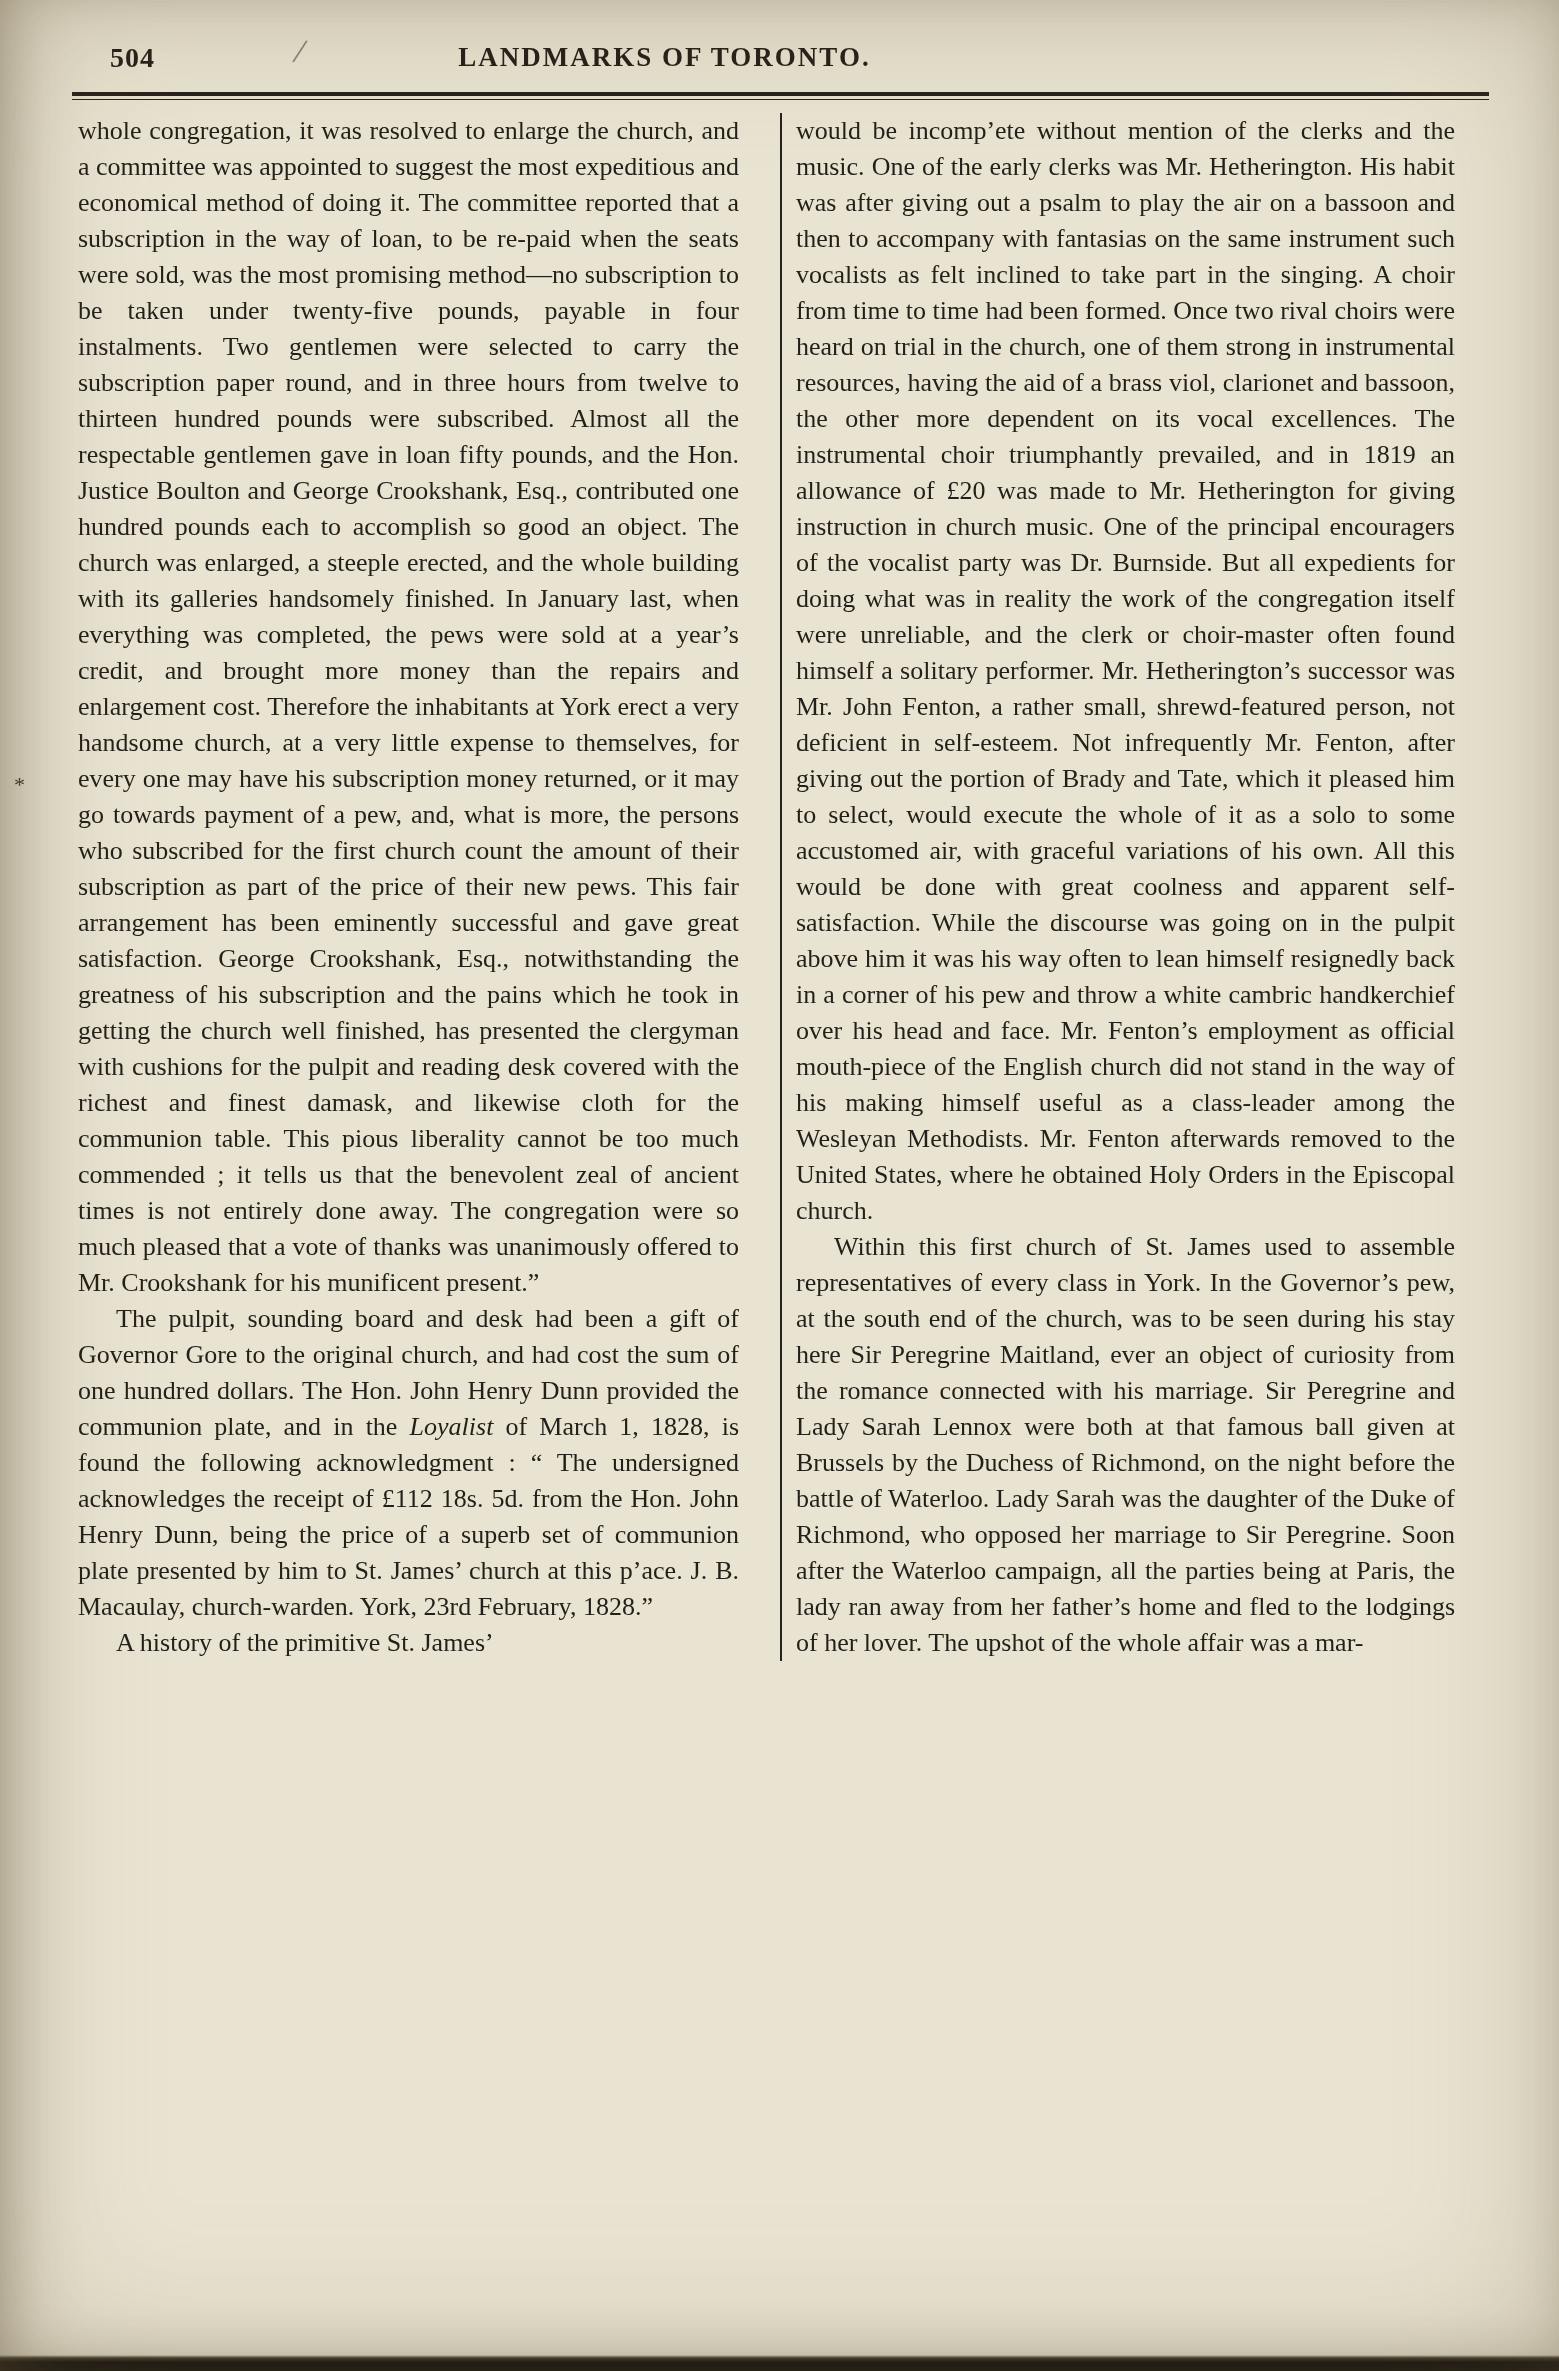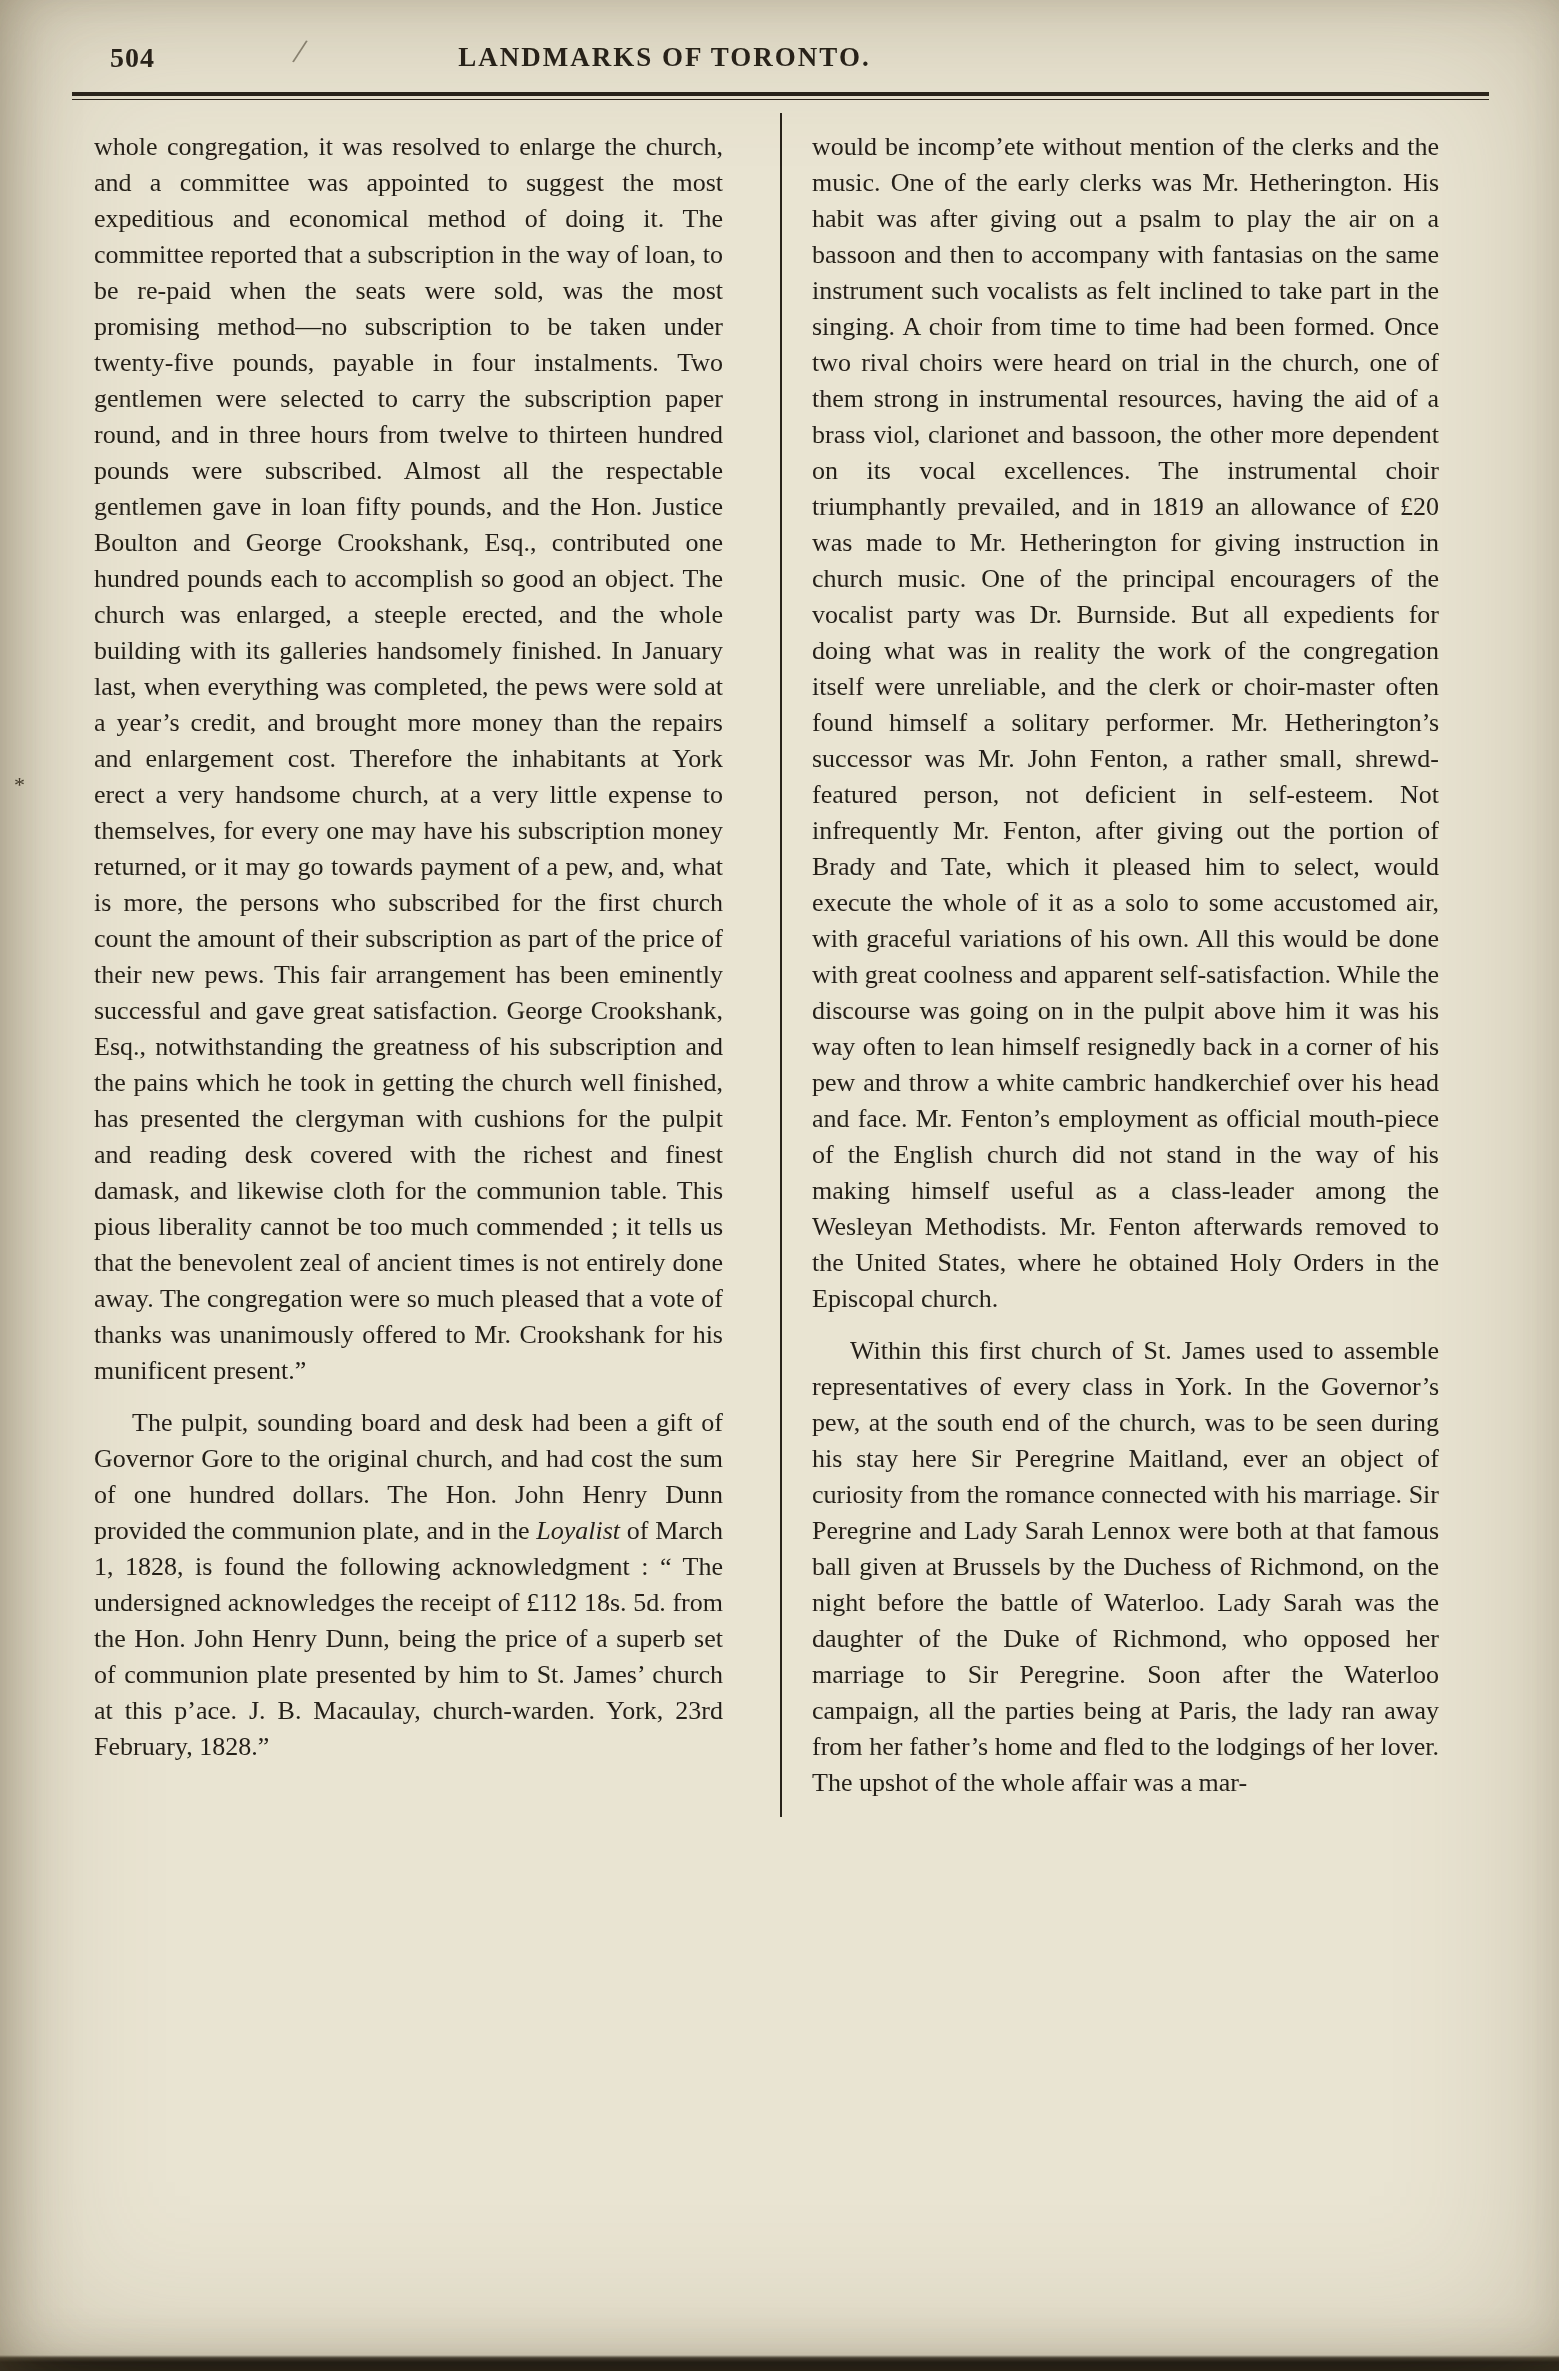--- a/index.html
+++ b/index.html
@@ -86,21 +86,21 @@
   }
   .col.left  { width: 661px; }
   .divider {
     width: 2px;
     background: #27221a;
     margin-left: 41px;
     margin-right: 14px;
   }
   .col.right { width: 659px; }
   .col p {
-    margin: 16px;
+    margin: 0;
     text-indent: 38px;
   }
   .col p.cont {
     text-indent: 0;
   }
   .bottom-edge {
     position: absolute;
     left: 0;
     right: 0;
     bottom: 0;
@@ -121,20 +121,21 @@
 
   <div class="header-rule"></div>
 
   <div class="margin-mark">*</div>
 
   <div class="columns">
 
     <div class="col left">
       <p class="cont">whole congregation, it was resolved to enlarge the church, and a committee was appointed to suggest the most expeditious and economical method of doing it. The committee reported that a subscription in the way of loan, to be re-paid when the seats were sold, was the most promising method—no subscription to be taken under twenty-five pounds, payable in four instalments. Two gentlemen were selected to carry the subscription paper round, and in three hours from twelve to thirteen hundred pounds were subscribed. Almost all the respectable gentlemen gave in loan fifty pounds, and the Hon. Justice Boulton and George Crookshank, Esq., contributed one hundred pounds each to accomplish so good an object. The church was enlarged, a steeple erected, and the whole building with its galleries handsomely finished. In January last, when everything was completed, the pews were sold at a year’s credit, and brought more money than the repairs and enlargement cost. Therefore the inhabitants at York erect a very handsome church, at a very little expense to themselves, for every one may have his subscription money returned, or it may go towards payment of a pew, and, what is more, the persons who subscribed for the first church count the amount of their subscription as part of the price of their new pews. This fair arrangement has been eminently successful and gave great satisfaction. George Crookshank, Esq., notwithstanding the greatness of his subscription and the pains which he took in getting the church well finished, has presented the clergyman with cushions for the pulpit and reading desk covered with the richest and finest damask, and likewise cloth for the communion table. This pious liberality cannot be too much commended ; it tells us that the benevolent zeal of ancient times is not entirely done away. The congregation were so much pleased that a vote of thanks was unanimously offered to Mr. Crookshank for his munificent present.”</p>
       <p><span>The pulpit, sounding board and desk had been a gift of Governor Gore to the original church, and had cost the sum of one hundred dollars. The Hon. John Henry Dunn provided the communion plate, and in the </span><i>Loyalist</i><span> of March 1, 1828, is found the following acknowledgment : “ The undersigned acknowledges the receipt of £112 18s. 5d. from the Hon. John Henry Dunn, being the price of a superb set of communion plate presented by him to St. James’ church at this p’ace. J. B. Macaulay, church-warden. York, 23rd February, 1828.”</span></p>
+      <p>A history of the primitive St. James’</p>
     </div>
 
     <div class="divider"></div>
 
     <div class="col right">
       <p class="cont">would be incomp’ete without mention of the clerks and the music. One of the early clerks was Mr. Hetherington. His habit was after giving out a psalm to play the air on a bassoon and then to accompany with fantasias on the same instrument such vocalists as felt inclined to take part in the singing. A choir from time to time had been formed. Once two rival choirs were heard on trial in the church, one of them strong in instrumental resources, having the aid of a brass viol, clarionet and bassoon, the other more dependent on its vocal excellences. The instrumental choir triumphantly prevailed, and in 1819 an allowance of £20 was made to Mr. Hetherington for giving instruction in church music. One of the principal encouragers of the vocalist party was Dr. Burnside. But all expedients for doing what was in reality the work of the congregation itself were unreliable, and the clerk or choir-master often found himself a solitary performer. Mr. Hetherington’s successor was Mr. John Fenton, a rather small, shrewd-featured person, not deficient in self-esteem. Not infrequently Mr. Fenton, after giving out the portion of Brady and Tate, which it pleased him to select, would execute the whole of it as a solo to some accustomed air, with graceful variations of his own. All this would be done with great coolness and apparent self-satisfaction. While the discourse was going on in the pulpit above him it was his way often to lean himself resignedly back in a corner of his pew and throw a white cambric handkerchief over his head and face. Mr. Fenton’s employment as official mouth-piece of the English church did not stand in the way of his making himself useful as a class-leader among the Wesleyan Methodists. Mr. Fenton afterwards removed to the United States, where he obtained Holy Orders in the Episcopal church.</p>
       <p>Within this first church of St. James used to assemble representatives of every class in York. In the Governor’s pew, at the south end of the church, was to be seen during his stay here Sir Peregrine Maitland, ever an object of curiosity from the romance connected with his marriage. Sir Peregrine and Lady Sarah Lennox were both at that famous ball given at Brussels by the Duchess of Richmond, on the night before the battle of Waterloo. Lady Sarah was the daughter of the Duke of Richmond, who opposed her marriage to Sir Peregrine. Soon after the Waterloo campaign, all the parties being at Paris, the lady ran away from her father’s home and fled to the lodgings of her lover. The upshot of the whole affair was a mar-</p>
     </div>
 
   </div>

